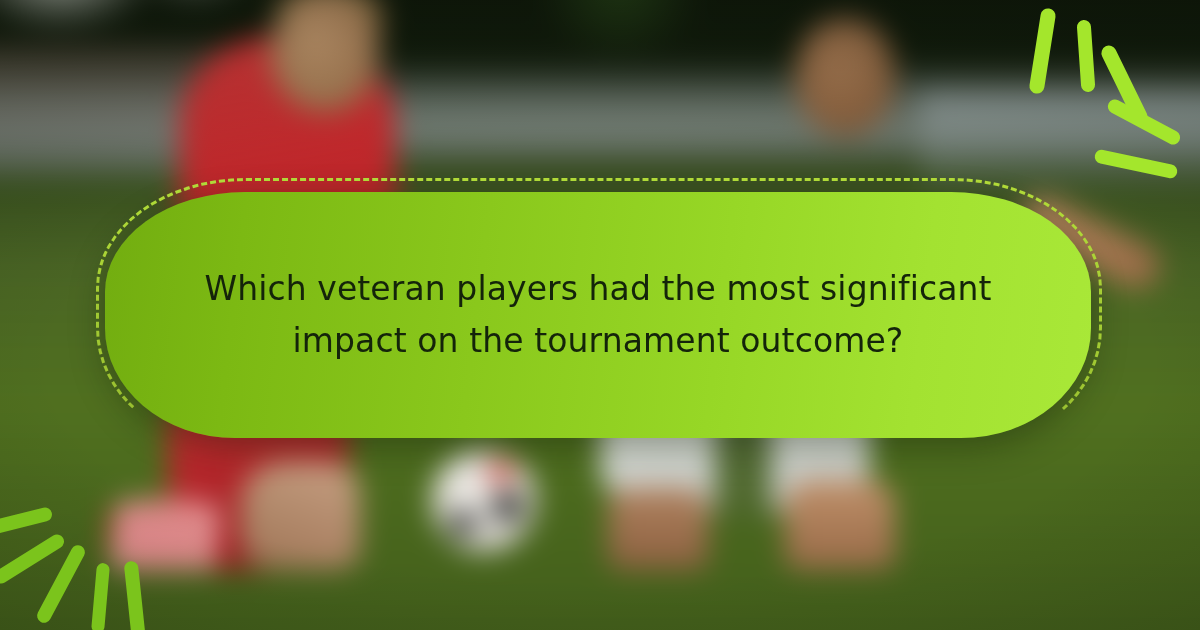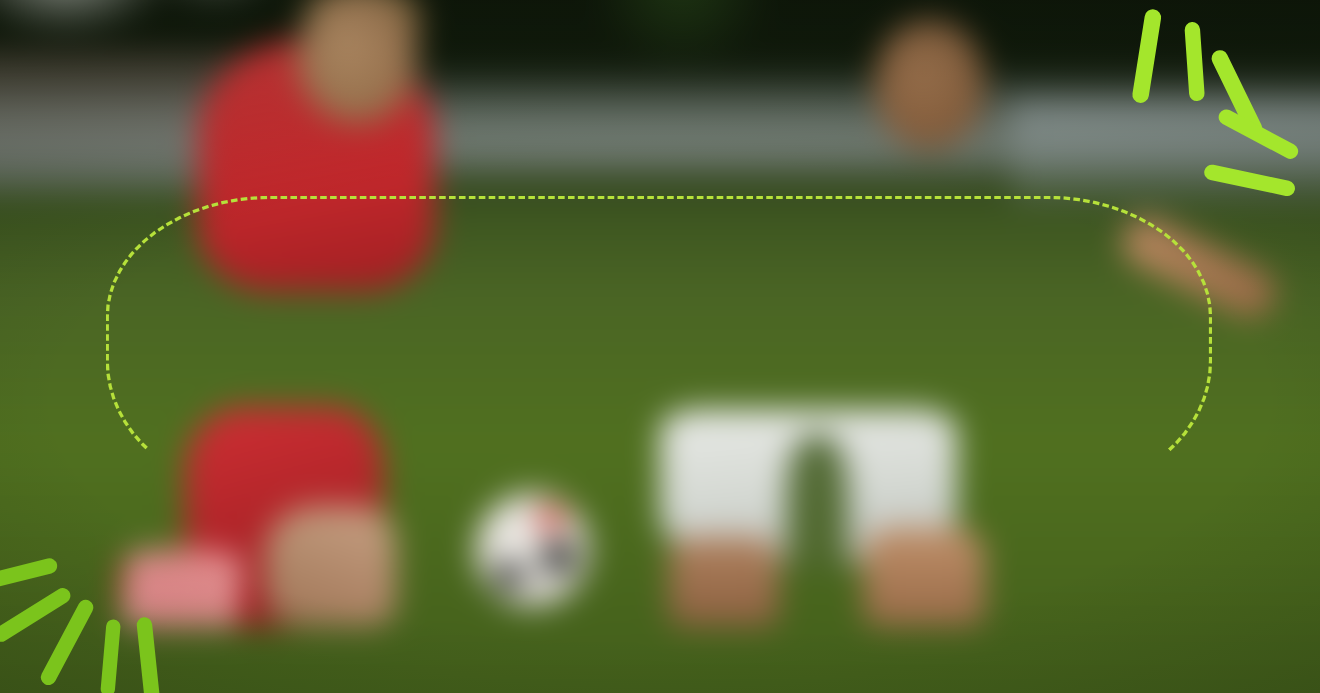--- a/index.html
+++ b/index.html
@@ -267,14 +267,21 @@
   <div class="burst burst-bl">
       <span style="left: 2px; top: 18px; width: 14px; height: 84px; transform: rotate(76deg); background: rgb(123, 196, 28);"></span>
       <span style="left: 20px; top: 56px; width: 14px; height: 80px; transform: rotate(58deg); background: rgb(123, 196, 28);"></span>
       <span style="left: 52px; top: 78px; width: 14px; height: 86px; transform: rotate(28deg); background: rgb(123, 196, 28);"></span>
       <span style="left: 92px; top: 100px; width: 13px; height: 70px; transform: rotate(5deg); background: rgb(123, 196, 28);"></span>
       <span style="left: 126px; top: 98px; width: 14px; height: 84px; transform: rotate(-6deg); background: rgb(123, 196, 28);"></span>
     </div>
 
   <div class="card-dash"></div>
 
+  <div class="card">
+    <p class="card-text">
+      <span>Which veteran players had the most significant</span>
+      <br>
+      <span>impact on the tournament outcome?</span>
+    </p>
+  </div>
 
 </div>
 
 </body></html>

